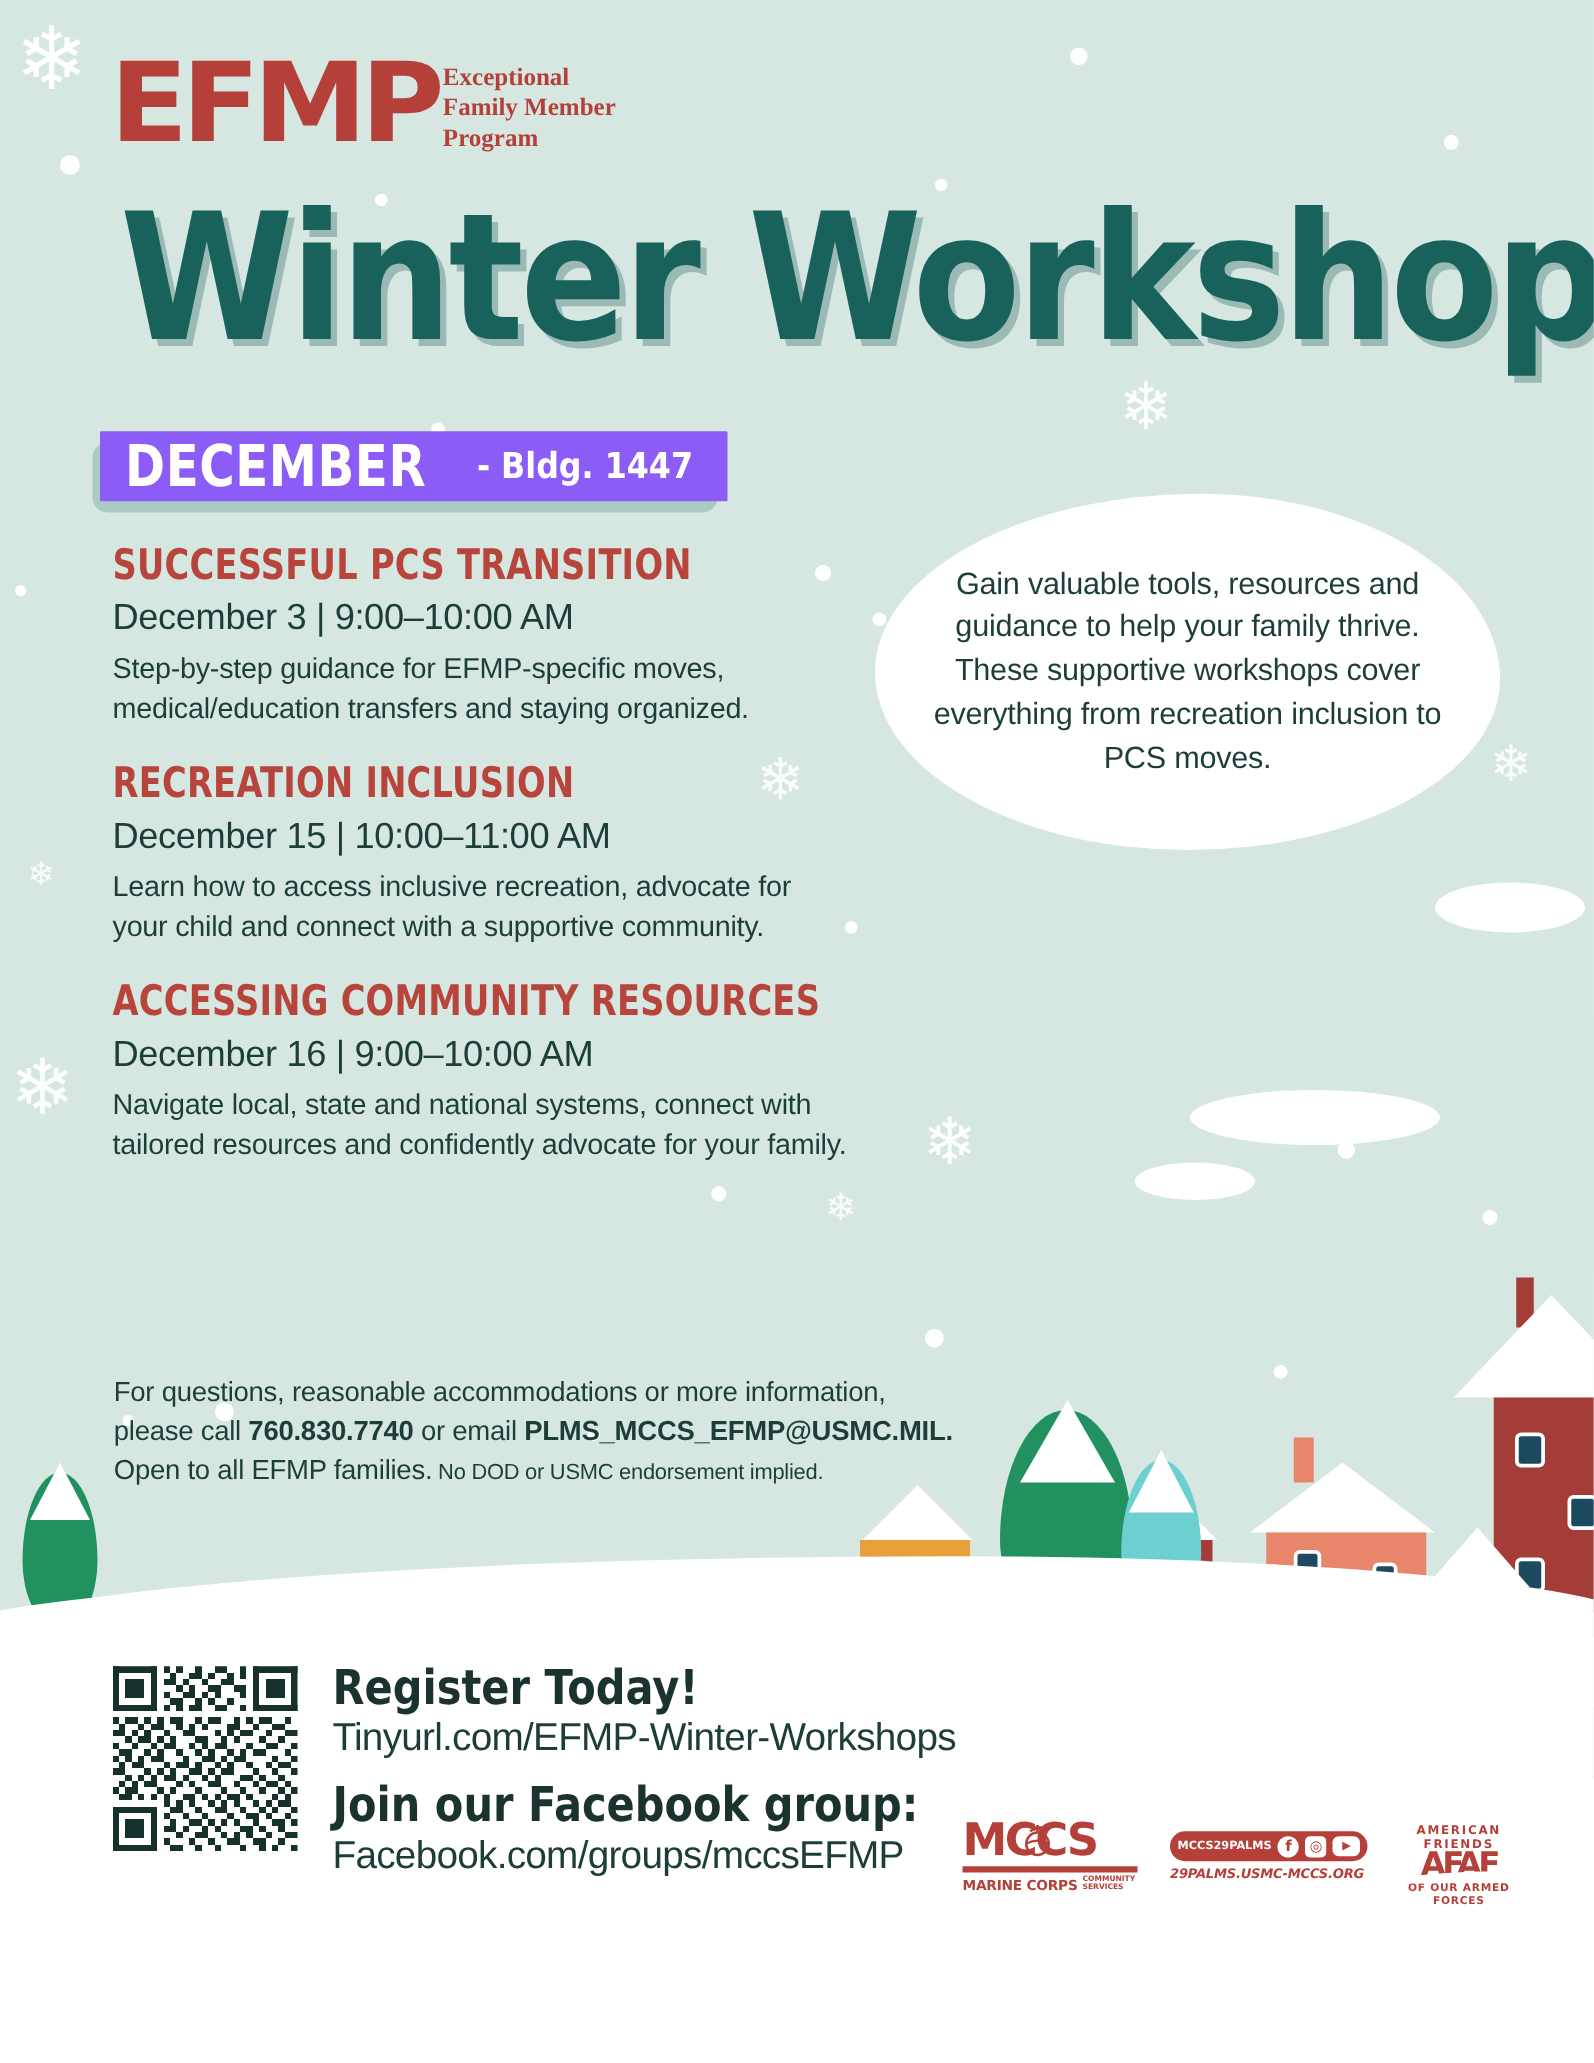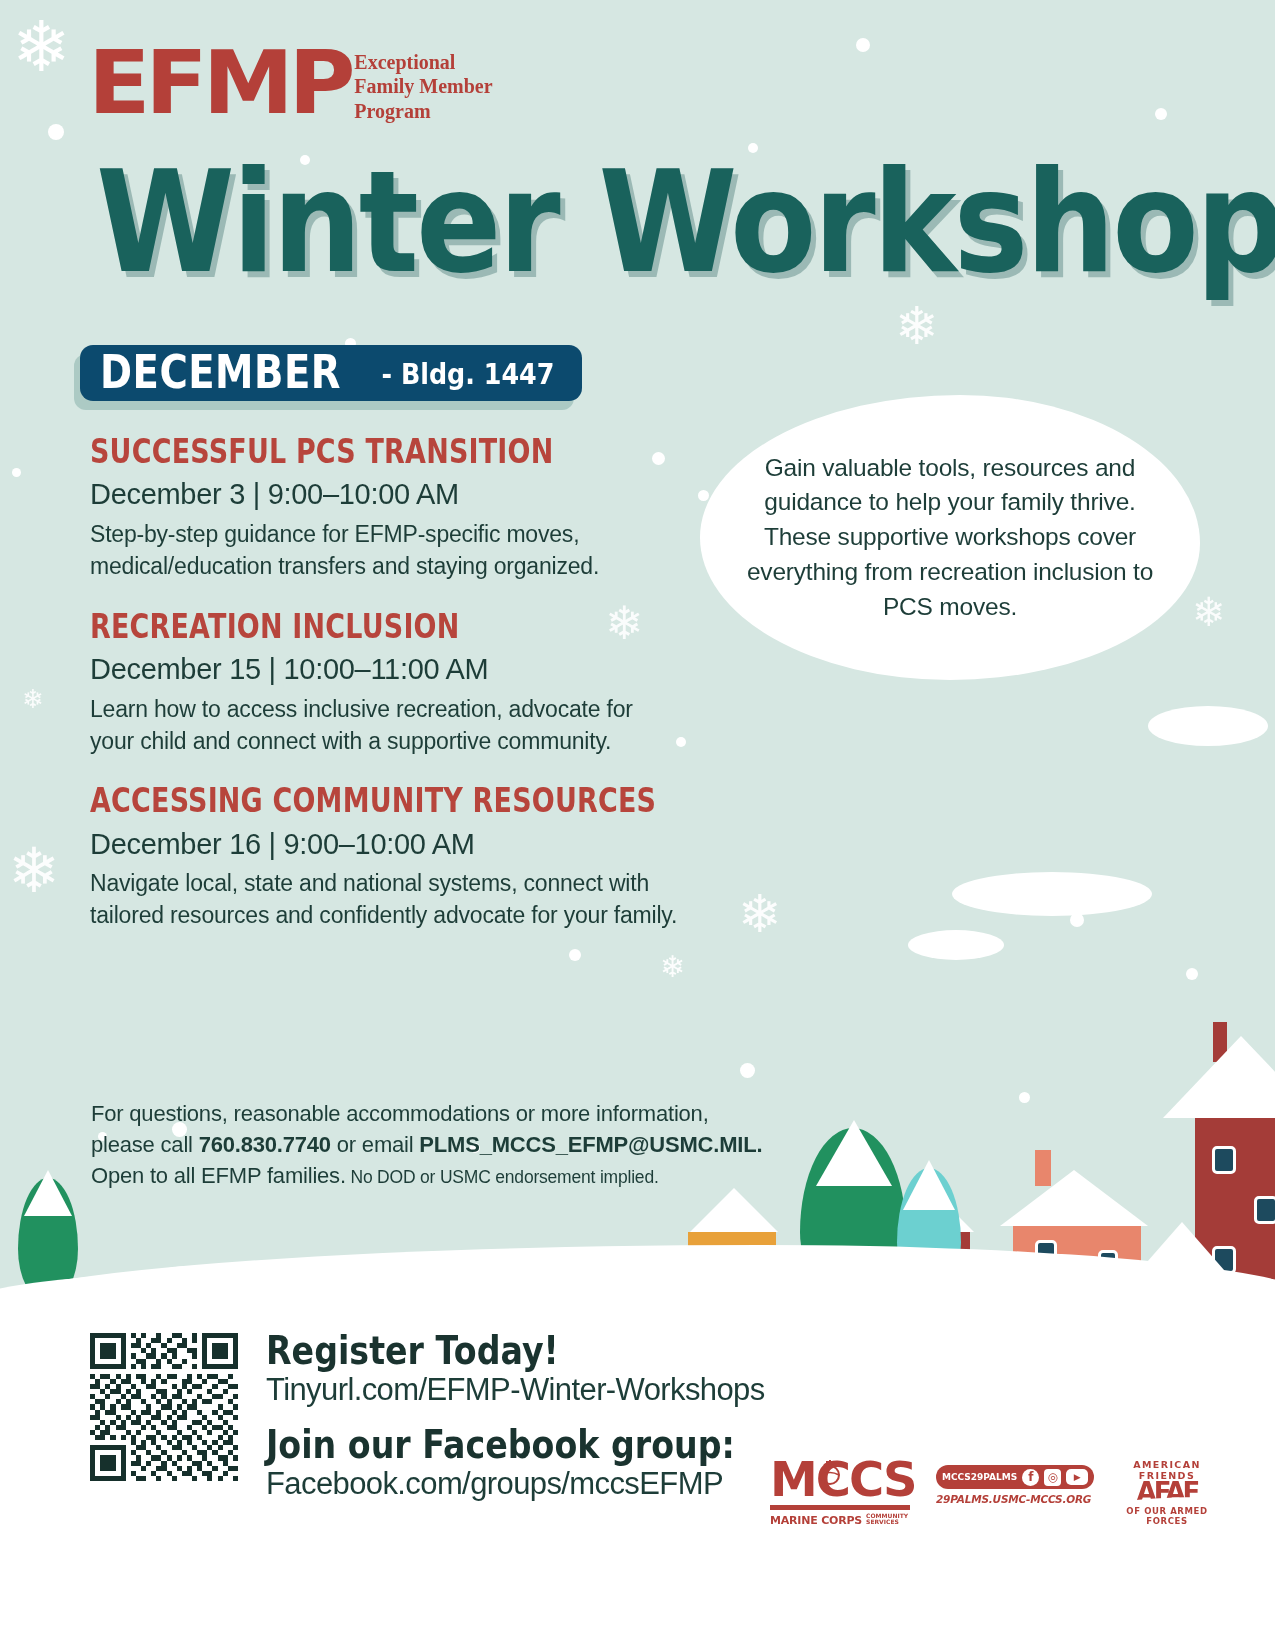--- a/index.html
+++ b/index.html
@@ -90,22 +90,22 @@
   
   .banner-shadow {
     position: absolute; left: 74px; top: 354px;
     width: 500px; height: 56px;
     background: rgba(25,98,92,0.22);
     border-radius: 12px;
   }
   .banner {
     position: absolute; left: 80px; top: 345px;
     height: 56px; padding: 0 22px 0 20px;
-    background: #0c4a6e;
-    border-radius: 13px;
+    background: #8b5cf6;
+    border-radius: 1px;
     display: flex; align-items: center;
     color: #ffffff;
   }
   .banner-month {
     font-family: "DejaVu Sans", sans-serif;
     font-weight: 700;
     font-size: 42px;
     letter-spacing: 0.5px;
     transform: scaleY(1.1) scaleX(0.92);
     transform-origin: left center;
@@ -225,21 +225,21 @@
     letter-spacing: -0.6px;
     margin-top: 2px;
   }
 
   
   .logos { position: absolute; left: 770px; top: 1455px; display: flex; align-items: flex-start; gap: 26px; }
   .mccs { width: 140px; }
   .mccs-word {
     font-family: "DejaVu Sans", sans-serif;
     font-weight: 700;
-    font-size: 48px;
+    font-size: 36px;
     color: #b44039;
     letter-spacing: -2px;
     line-height: 1;
     position: relative;
   }
   .mccs-rule { height: 5px; background: #b44039; margin-top: 2px; }
   .mccs-tag {
     display: flex; align-items: flex-end; gap: 4px; margin-top: 3px;
   }
   .mccs-tag-main {

